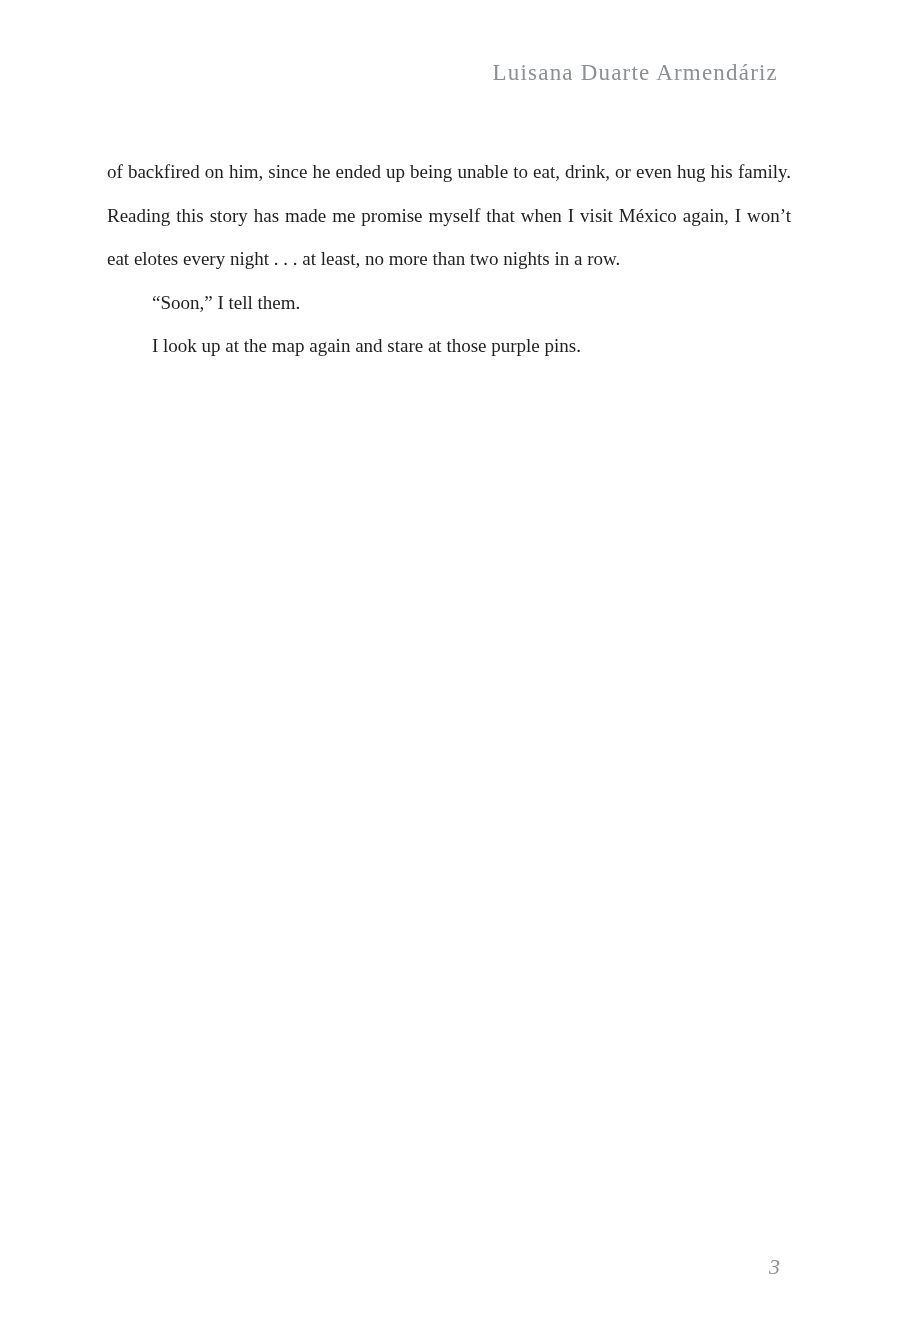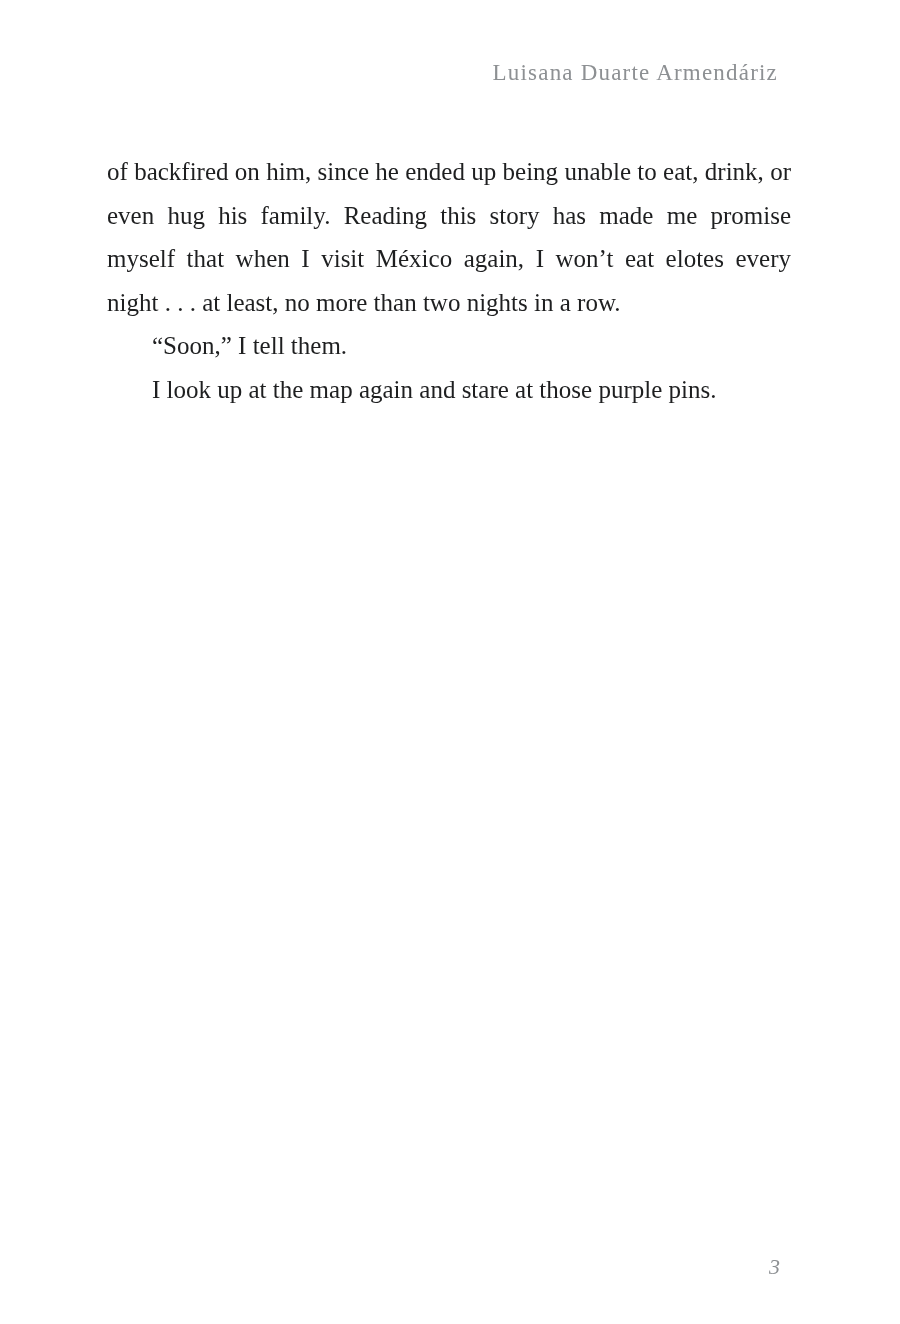--- a/index.html
+++ b/index.html
@@ -25,21 +25,21 @@
     letter-spacing: 1.2px;
     color: #8d9093;
     font-weight: 400;
   }
   .body-text {
     position: absolute;
     top: 150px;
     left: 107px;
     width: 684px;
     color: #1e1f20;
-    font-size: 25px;
+    font-size: 19px;
     line-height: 43.5px;
     text-align: justify;
   }
   .body-text p {
     margin: 0;
     padding: 0;
   }
   .body-text p.indent {
     text-indent: 45px;
   }

